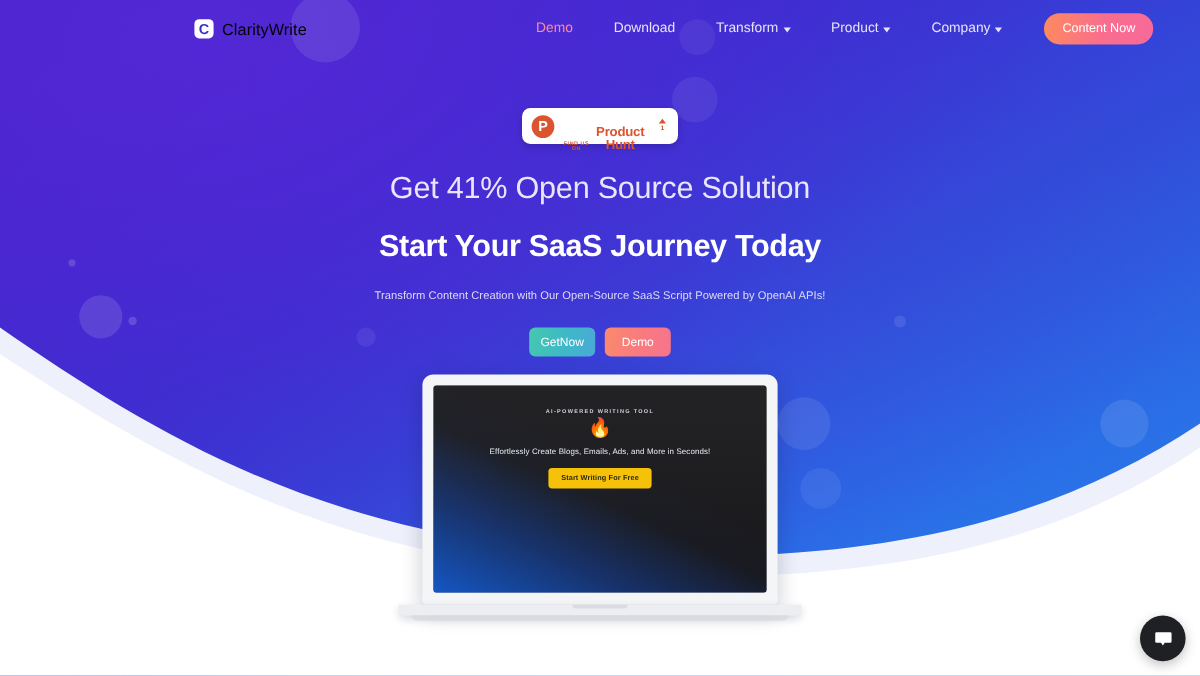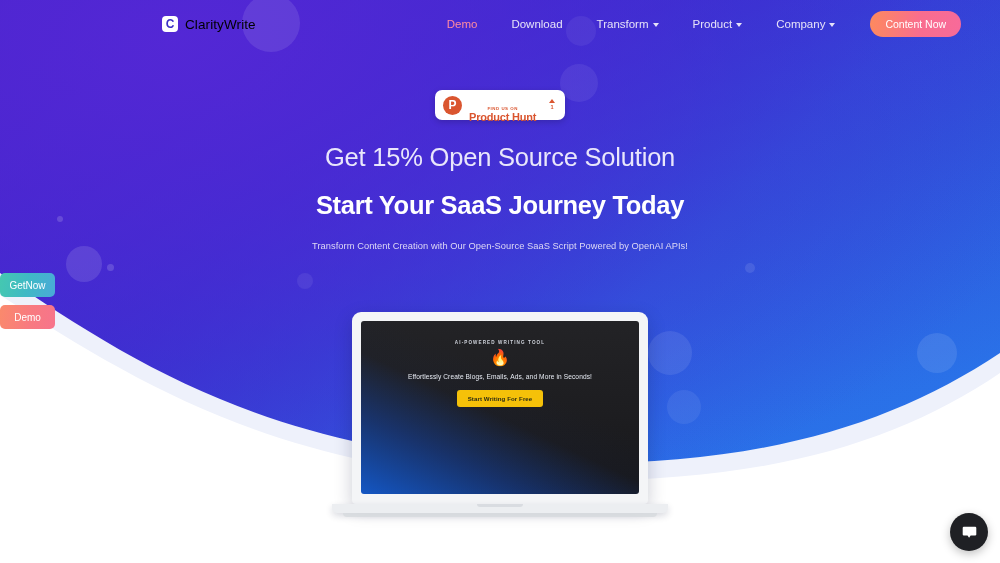--- a/index.html
+++ b/index.html
@@ -83,39 +83,39 @@
     display:inline-flex; align-items:center; gap:7px;
     background:#fff; border-radius:7px; padding:6px 10px 6px 8px;
     box-shadow:0 2px 6px rgba(0,0,0,.18); width:130px; height:30px;
     justify-content:flex-start;
   }
   #ph-circle {
     width:19px;height:19px;border-radius:50%;
     background:#da552f; color:#fff; font-size:12px; font-weight:bold;
     display:flex;align-items:center;justify-content:center; flex:0 0 19px; line-height:1;
   }
-  #ph-texts { display:flex; flex-direction:column; align-items:center; line-height:1;margin-top:20px; }
+  #ph-texts { display:flex; flex-direction:row; align-items:flex-end; line-height:1;margin-top:20px; }
   #ph-eyebrow { font-size:4.4px; color:#da552f; letter-spacing:.5px; font-weight:bold; }
   #ph-title { font-size:11px; color:#da552f; font-weight:bold; margin-top:1.5px; letter-spacing:-.2px;}
   #ph-vote { margin-left:auto; display:flex;flex-direction:column;align-items:center;line-height:1;}
   #ph-arrow { width:0;height:0;border-left:3.4px solid transparent;border-right:3.4px solid transparent;border-bottom:4.6px solid #da552f;}
   #ph-count { font-size:5.6px;color:#da552f;margin-top:1.5px;font-weight:bold;}
 
   #headline-1 {
     margin-top:22px; color:#e9e6fb; font-size:25.5px; font-weight:400;
     letter-spacing:-.2px; line-height:1.18;
   }
   #headline-2 {
     color:#ffffff; font-size:25.5px; font-weight:bold;
     letter-spacing:-.3px; line-height:1.18; margin-top:18px;
   }
   #subheadline {
     margin-top:21px; color:#ded9f5; font-size:9.3px; letter-spacing:.05px;
   }
-  #cta-row { margin-top:22px; display:flex; justify-content:center; gap:8px;flex-direction:column; }
+  #cta-row { margin-top:22px; display:flex; justify-content:center; gap:8px; }
   .cta {
     border:none; cursor:pointer; color:#fff; font-size:10px;
     border-radius:5px; width:55px; height:24px;
   }
   #cta-get { background:linear-gradient(100deg,#45c8b0 0%,#3fb9c5 50%,#4aa9d8 100%); }
   #cta-demo{ background:linear-gradient(100deg,#fa8a6c 0%,#f87a80 55%,#f7748c 100%); }
 
   
   #laptop { position:absolute; left:352px; top:312px; width:296px; z-index:16; }
   #lid {
@@ -227,21 +227,21 @@
     <div id="ph-texts">
       <div id="ph-eyebrow">FIND US ON</div>
       <div id="ph-title">Product Hunt</div>
     </div>
     <div id="ph-vote">
       <div id="ph-arrow"></div>
       <div id="ph-count">1</div>
     </div>
   </div>
 
-  <h1 id="headline-1">Get 15% Open Source Solution</h1>
+  <h1 id="headline-1">Get 41% Open Source Solution</h1>
   <h1 id="headline-2">Start Your SaaS Journey Today</h1>
   <p id="subheadline">Transform Content Creation with Our Open-Source SaaS Script Powered by OpenAI APIs!</p>
 
   <div id="cta-row">
     <button class="cta" id="cta-get">GetNow</button>
     <button class="cta" id="cta-demo">Demo</button>
   </div>
 </div>
 
 <div id="laptop">

